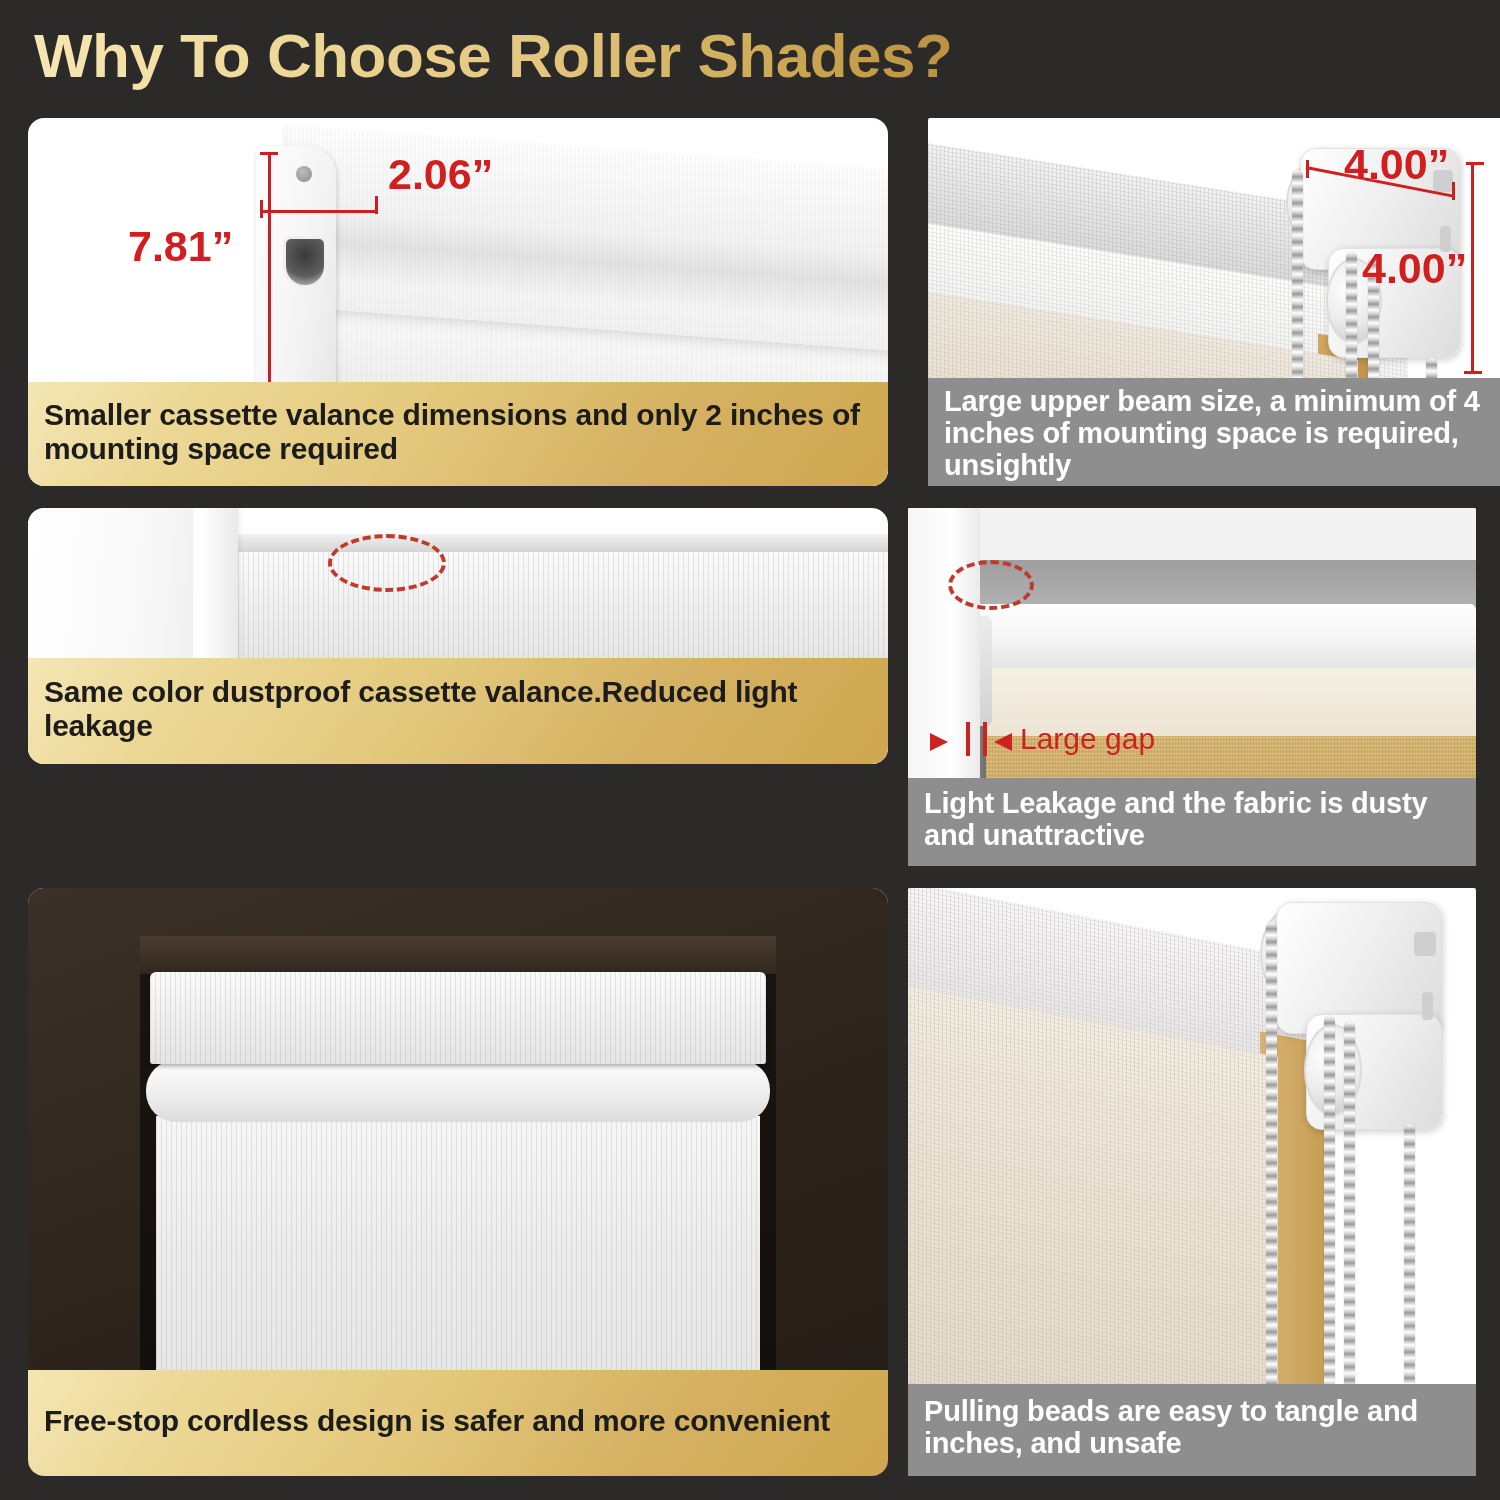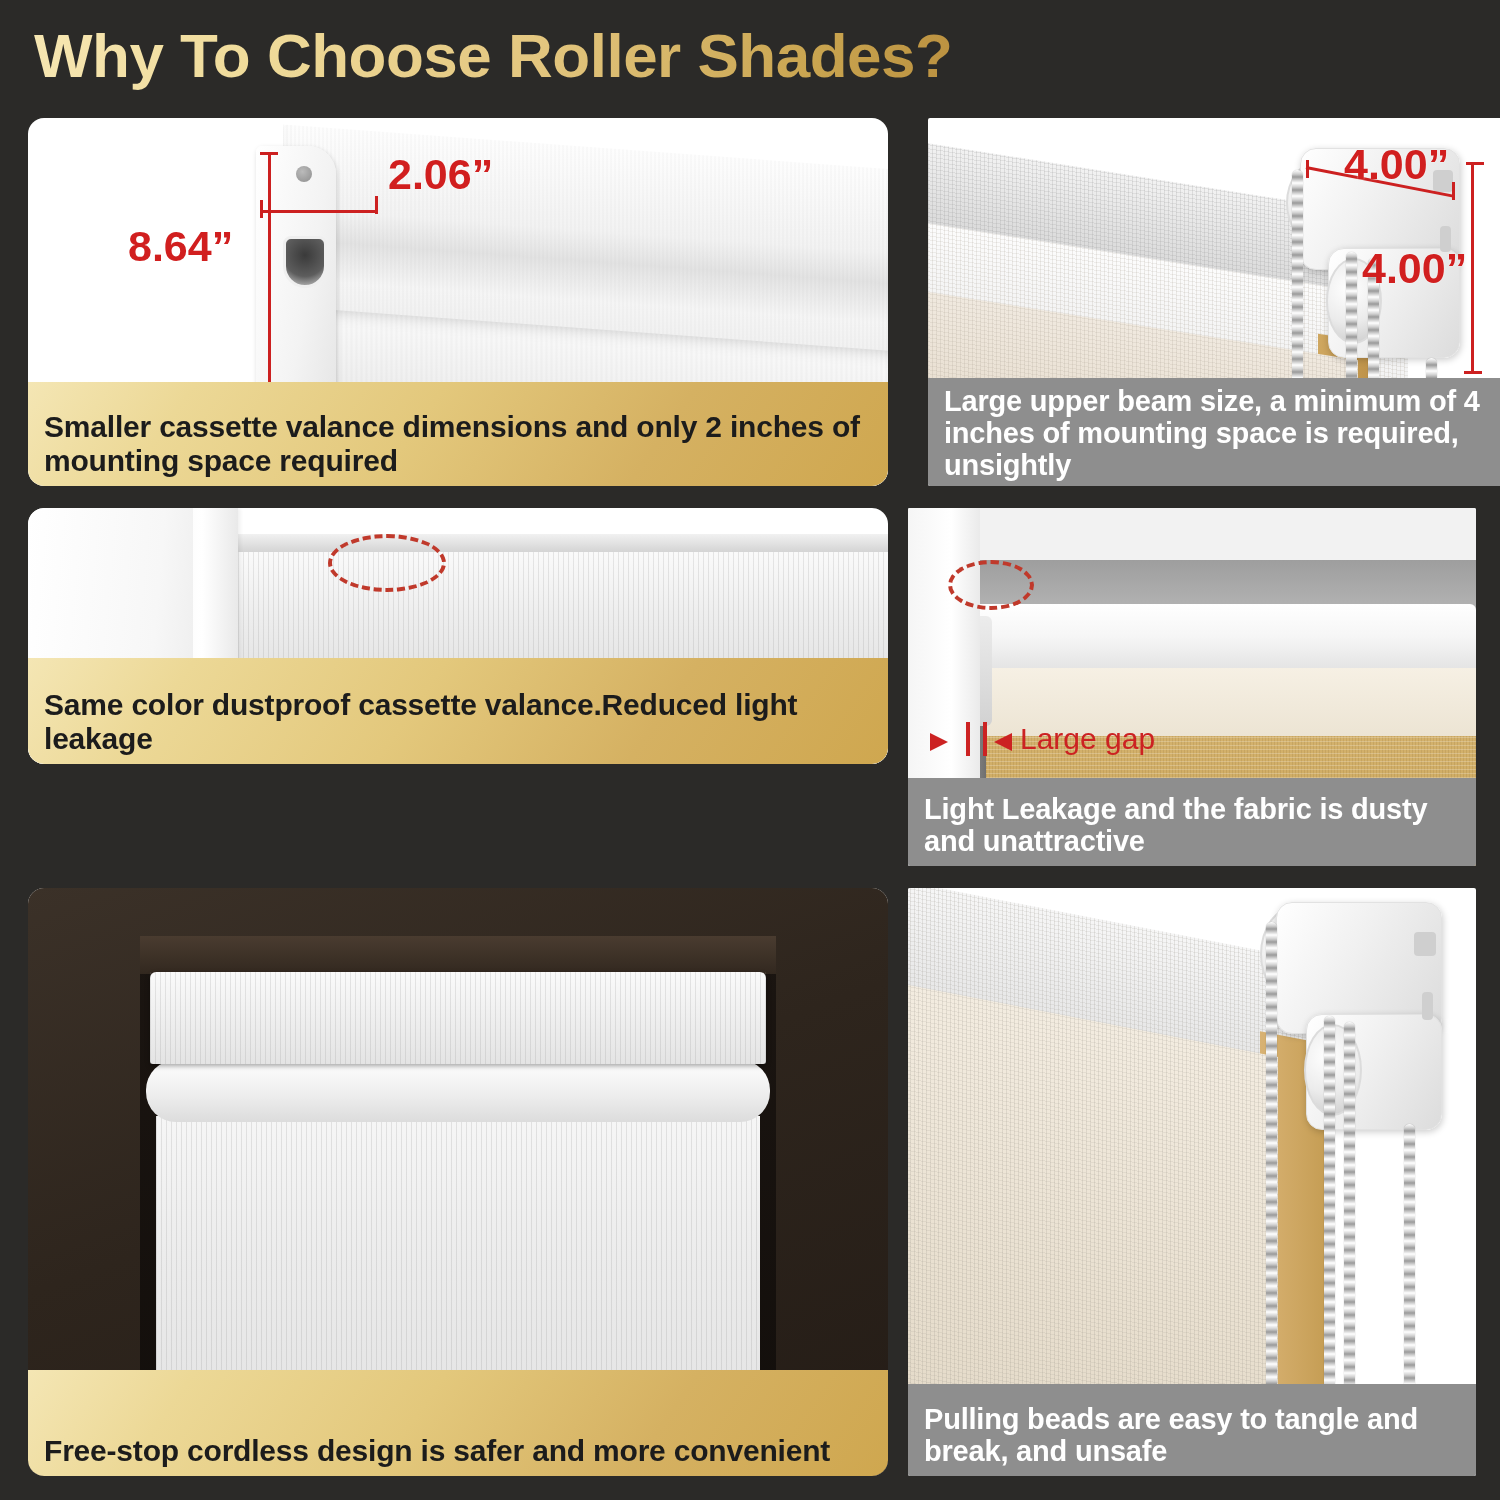--- a/index.html
+++ b/index.html
@@ -43,21 +43,21 @@
     position: absolute;
     left: 0; right: 0; top: 0;
     overflow: hidden;
   }
 
   
   .cap {
     position: absolute;
     left: 0; right: 0; bottom: 0;
     display: flex;
-    align-items: flex-end;
+    align-items: center;
     padding: 4px 14px 8px 16px;
   }
   .cap-gold {
     background: linear-gradient(125deg,
         #f4e6b4 0%, #ecd896 18%, #e3c87c 45%, #d5b162 72%, #cfa74f 100%);
     border-radius: 0 0 16px 16px;
   }
   .cap-gold .cap-text {
     color: #1c1c1c;
     font-weight: bold;
@@ -425,21 +425,21 @@
       <div class="tl-screw2"></div>
 
       <div class="dimline h" style="left:232px; top:92px; width:118px;"></div>
       <div class="tick v" style="left:232px; top:82px;"></div>
       <div class="tick v" style="left:347px; top:78px;"></div>
       <div class="dim-label" style="left:360px; top:32px;">2.06”</div>
 
       <div class="dimline v" style="left:240px; top:34px; height:318px;"></div>
       <div class="tick h" style="left:232px; top:34px;"></div>
       <div class="tick h" style="left:232px; top:349px;"></div>
-      <div class="dim-label" style="left:100px; top:104px;">8.64”</div>
+      <div class="dim-label" style="left:100px; top:104px;">7.81”</div>
     </div>
     <div class="cap cap-gold" style="height:104px;">
       <span class="cap-text">Smaller cassette valance dimensions and only 2 inches of mounting space required</span>
     </div>
   </div>
 
   <div class="panel right" style="left:908px; top:118px; width:645px; height:368px;margin-left:20px;">
     <div class="photo" style="height:368px;">
       <div class="tr-fab-top"></div>
       <div class="tr-fab-white"></div>
@@ -553,17 +553,17 @@
       <div class="bracket-notch" style="left:506px; top:44px; width:22px; height:24px;"></div>
       <div class="bracket-notch" style="left:514px; top:104px; width:11px; height:28px;"></div>
       <div class="roller-end" style="left:396px; top:136px; width:58px; height:92px;"></div>
 
       <div class="beadchain" style="left:358px; top:34px; height:554px;"></div>
       <div class="beadchain" style="left:416px; top:128px; height:460px;"></div>
       <div class="beadchain" style="left:436px; top:134px; height:454px;"></div>
       <div class="beadchain" style="left:496px; top:236px; height:352px;"></div>
     </div>
     <div class="cap cap-grey" style="height:92px;">
-      <span class="cap-text">Pulling beads are easy to tangle and break, and unsafe</span>
+      <span class="cap-text">Pulling beads are easy to tangle and inches, and unsafe</span>
     </div>
   </div>
 
 </div>
 
 </body></html>

